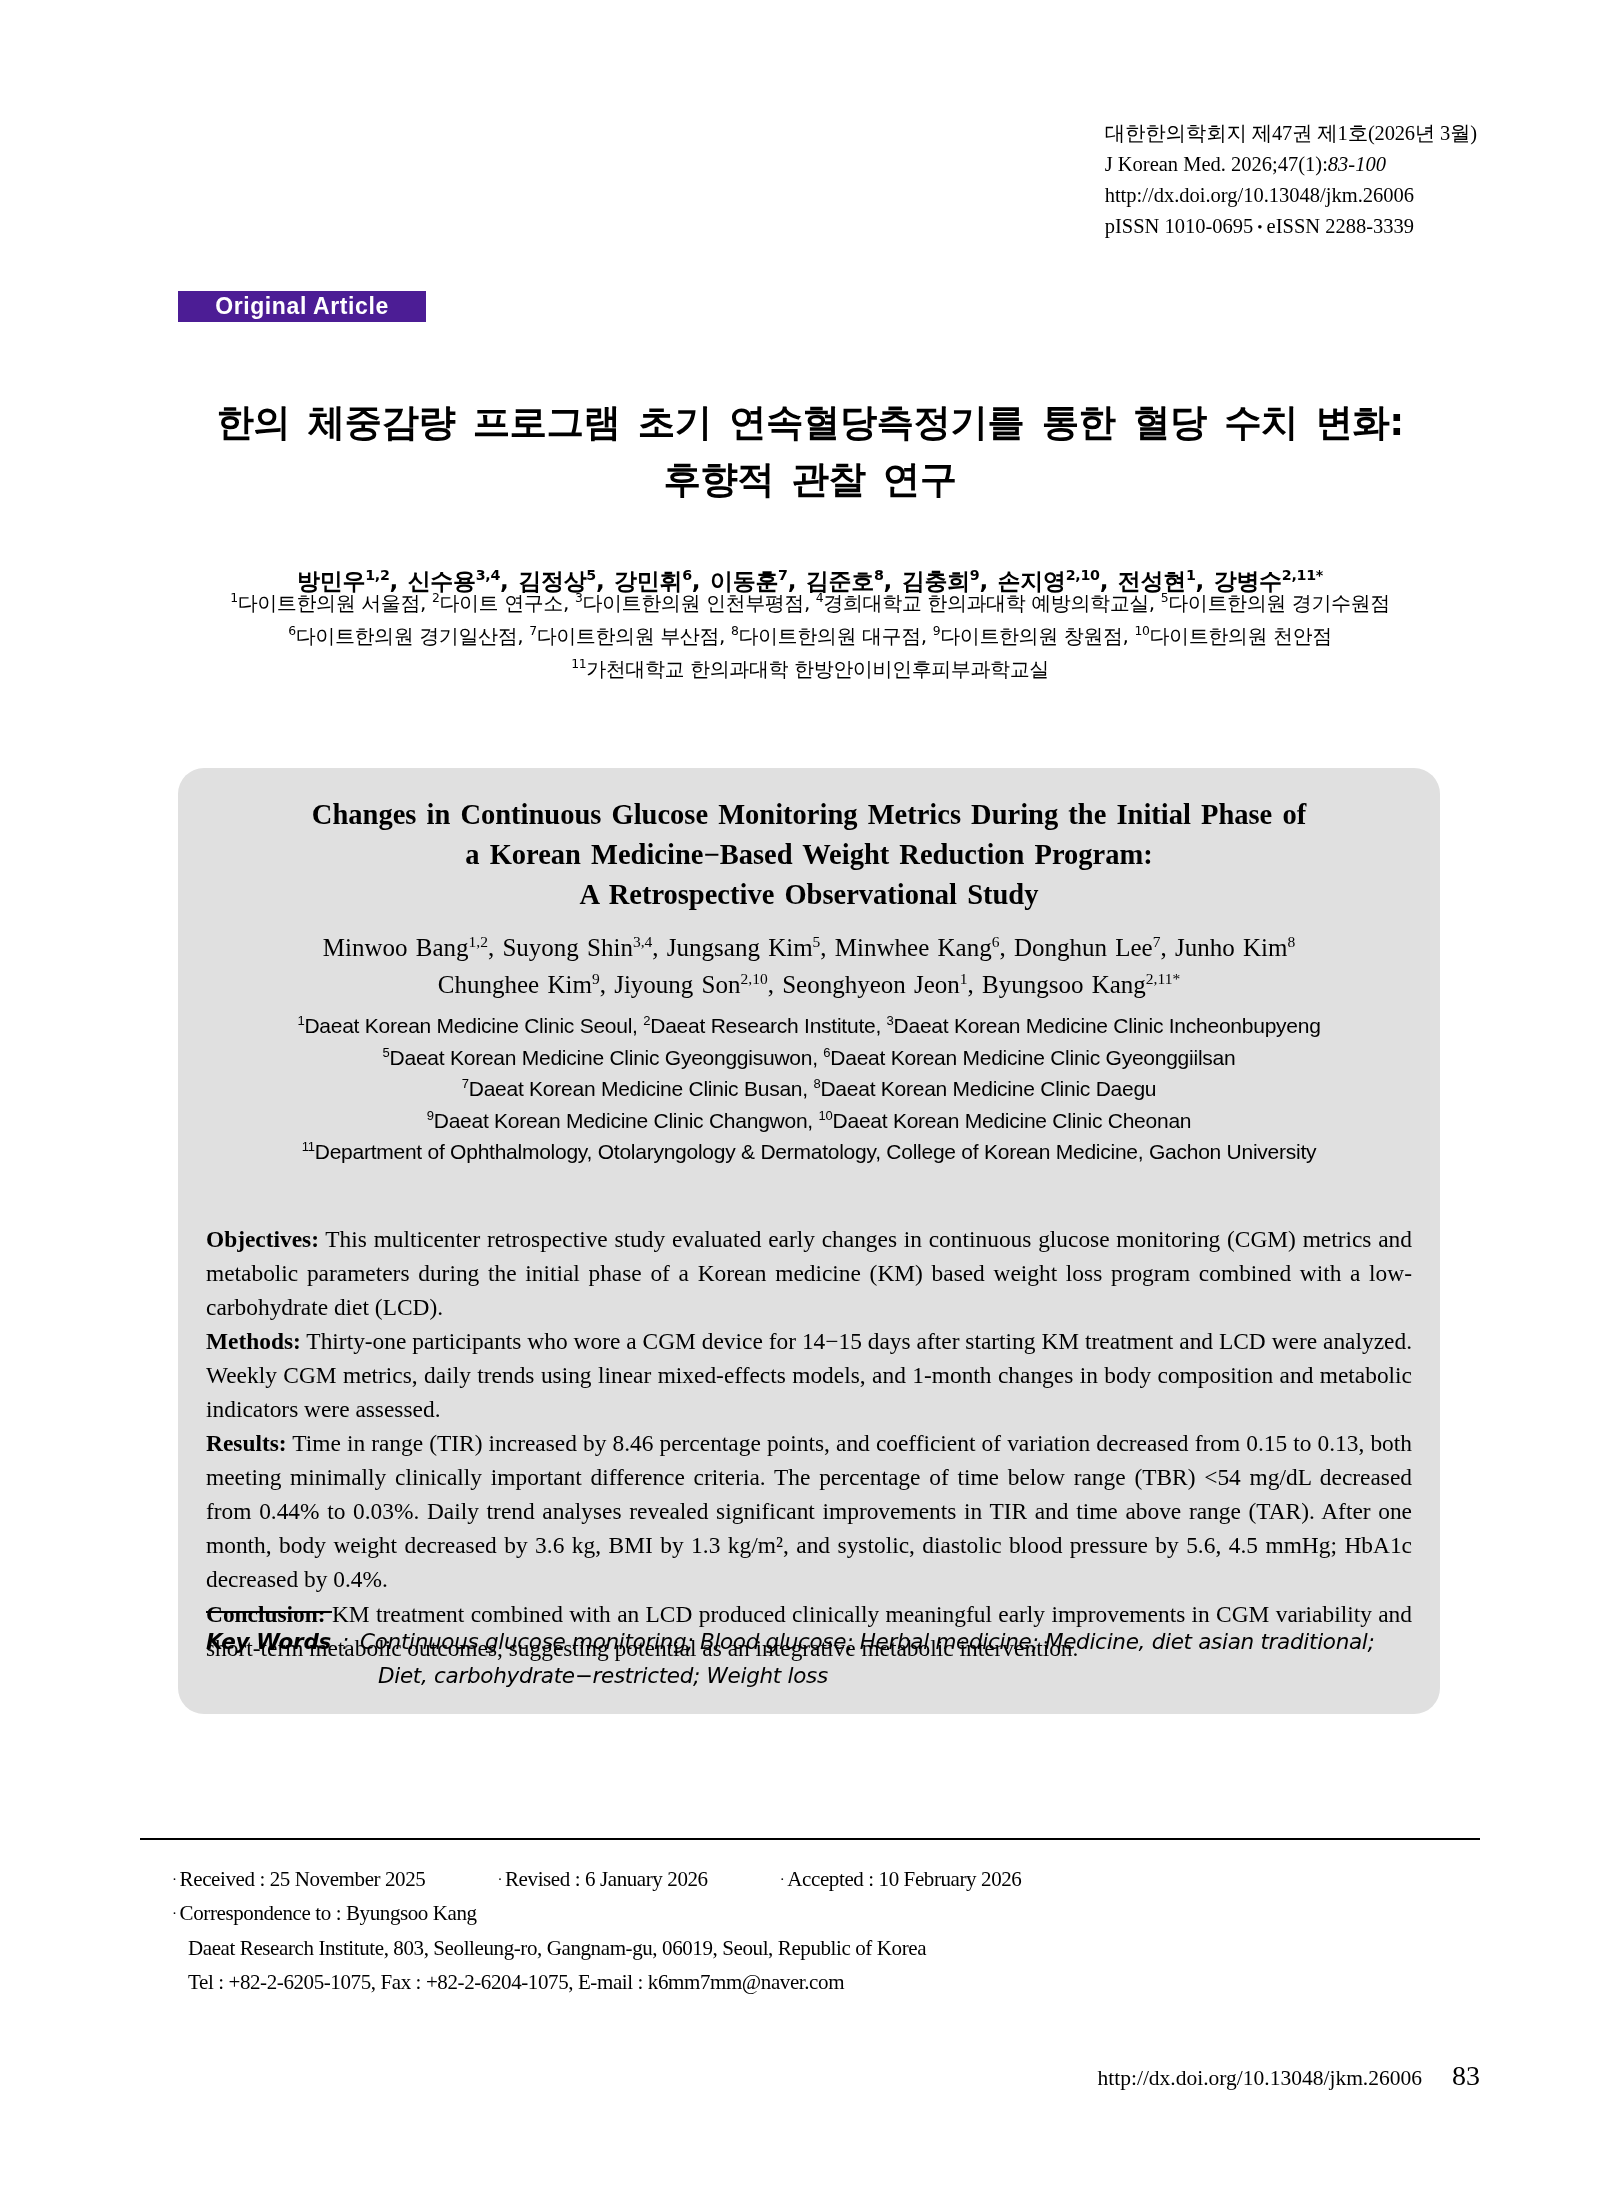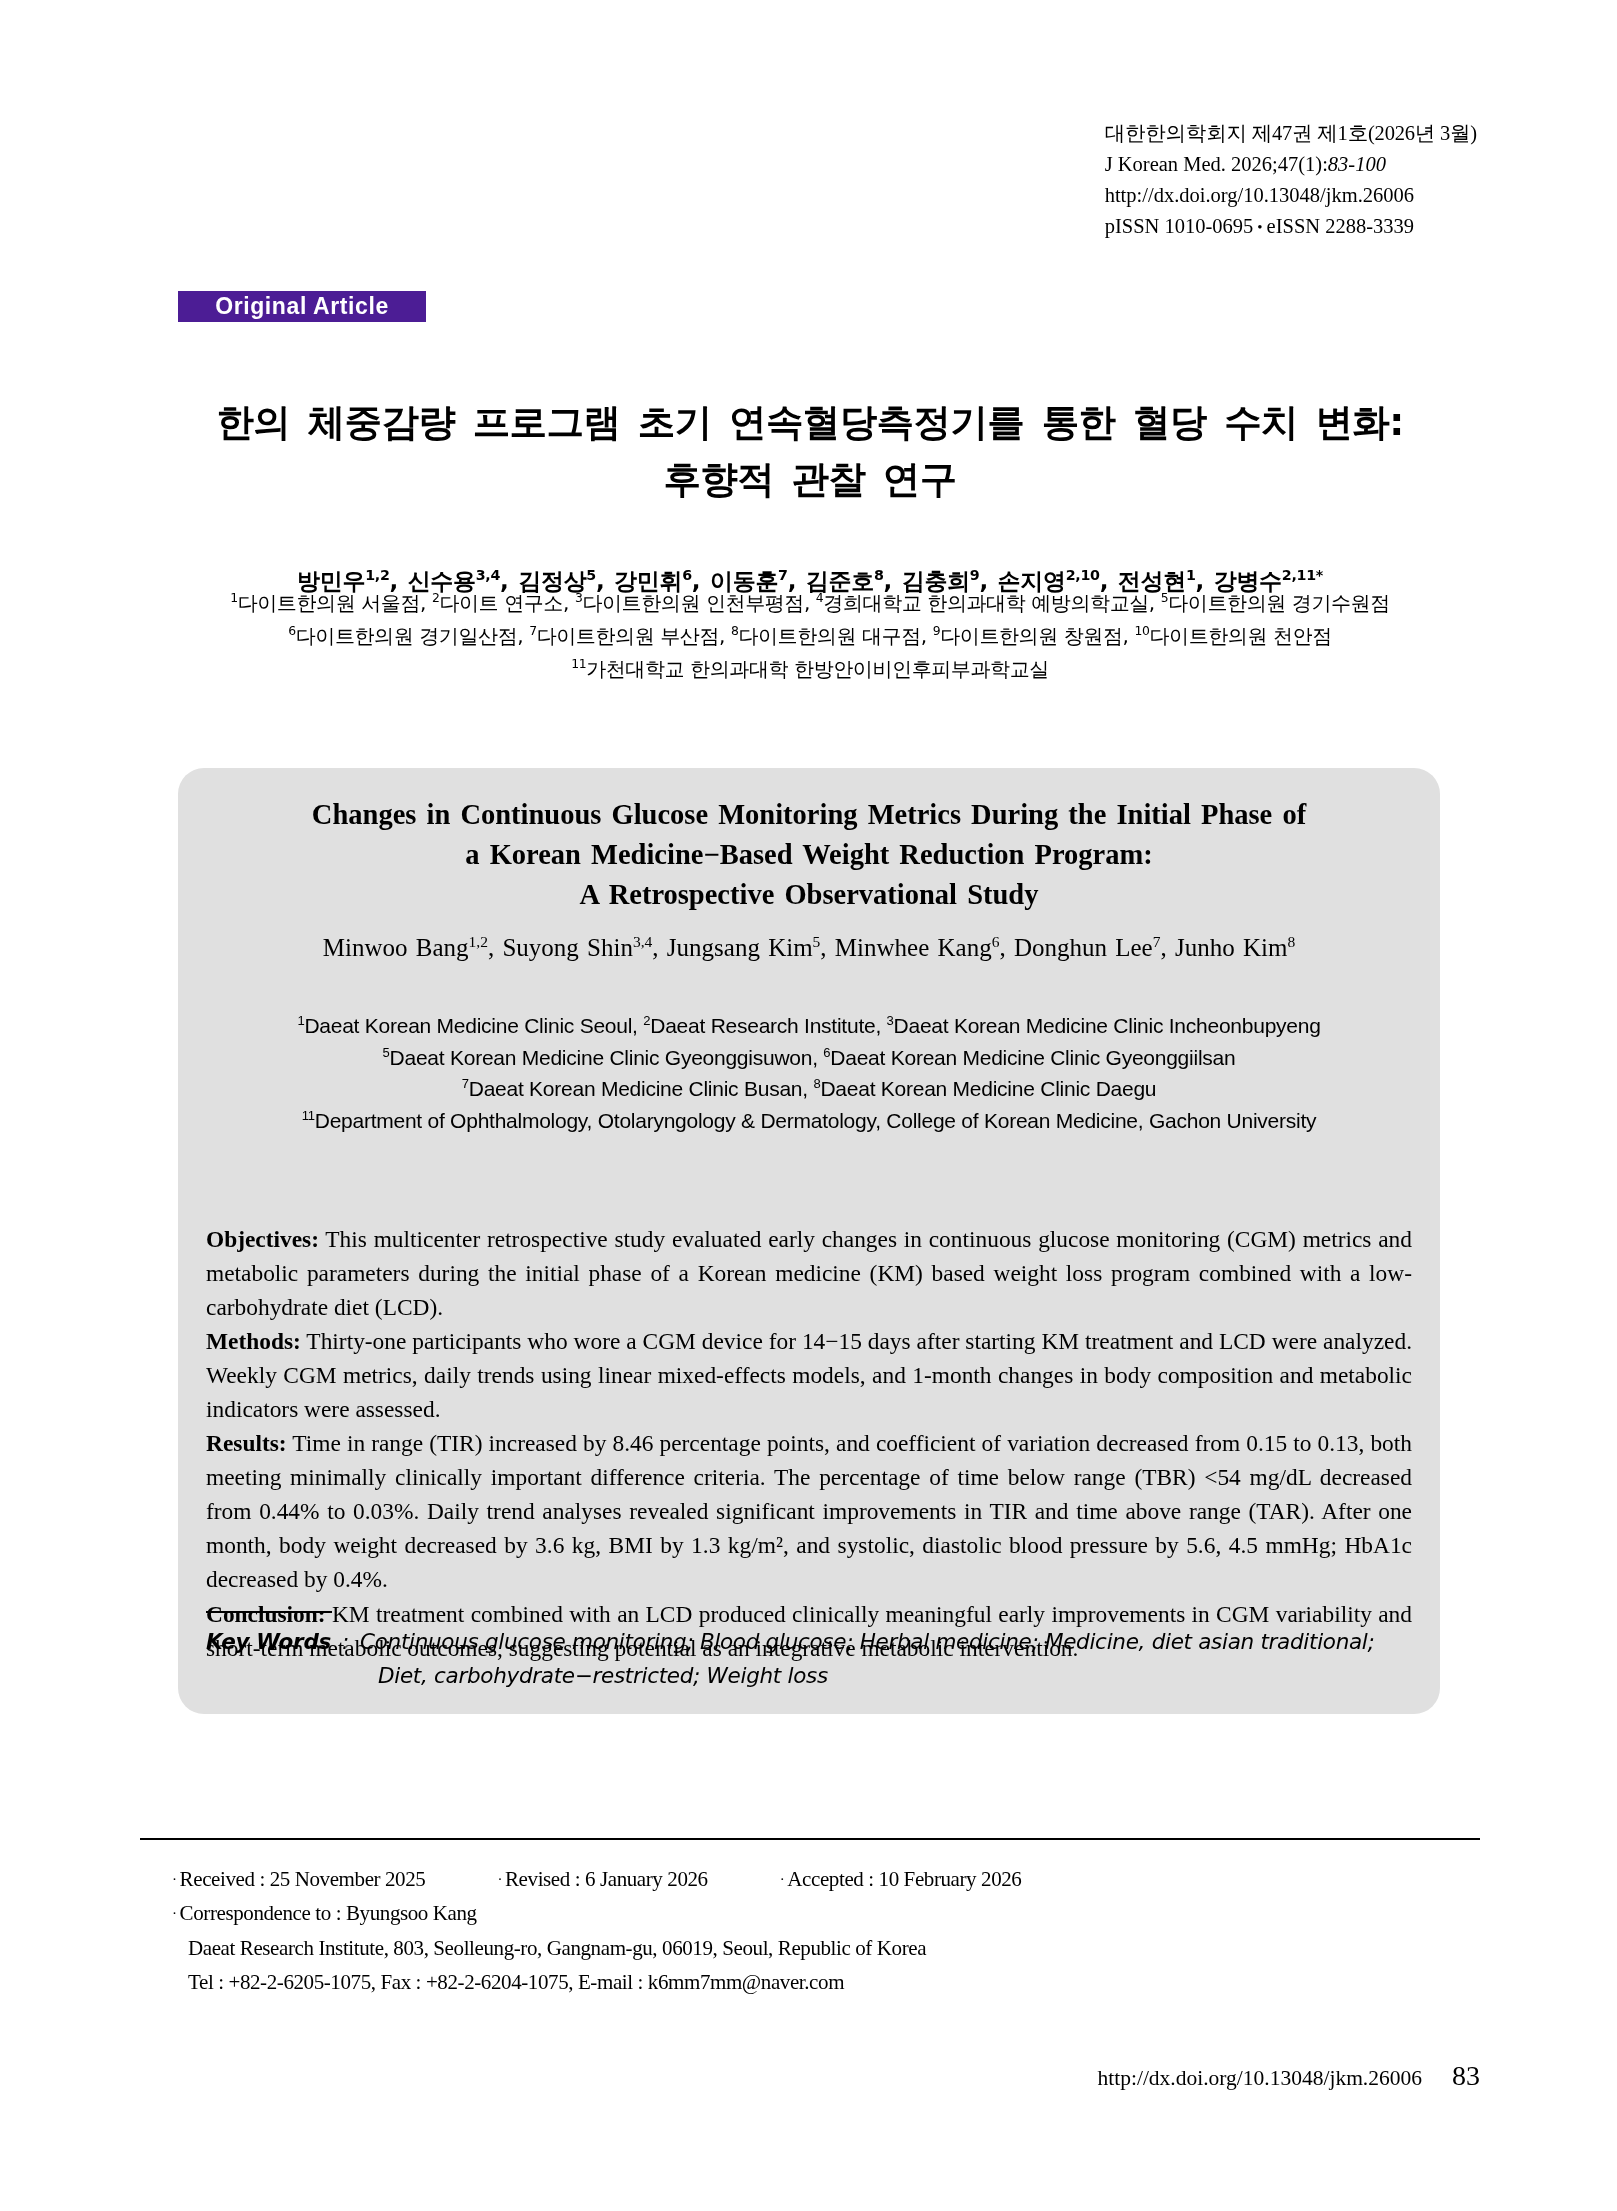--- a/index.html
+++ b/index.html
@@ -268,26 +268,28 @@
   <div class="abs-box"></div>
 
   <div class="en-title">
     <span class="tl">Changes in Continuous Glucose Monitoring Metrics During the Initial Phase of</span>
     <span class="tl">a Korean Medicine−Based Weight Reduction Program:</span>
     <span class="tl">A Retrospective Observational Study</span>
   </div>
 
   <div class="en-authors">
     <span class="al">Minwoo Bang<sup>1,2</sup>, Suyong Shin<sup>3,4</sup>, Jungsang Kim<sup>5</sup>, Minwhee Kang<sup>6</sup>, Donghun Lee<sup>7</sup>, Junho Kim<sup>8</sup></span>
+    <span class="al">Chunghee Kim<sup>9</sup>, Jiyoung Son<sup>2,10</sup>, Seonghyeon Jeon<sup>1</sup>, Byungsoo Kang<sup>2,11*</sup></span>
   </div>
 
   <div class="en-affil">
     <span class="al"><sup>1</sup>Daeat Korean Medicine Clinic Seoul, <sup>2</sup>Daeat Research Institute, <sup>3</sup>Daeat Korean Medicine Clinic Incheonbupyeng</span>
     <span class="al"><sup>5</sup>Daeat Korean Medicine Clinic Gyeonggisuwon, <sup>6</sup>Daeat Korean Medicine Clinic Gyeonggiilsan</span>
     <span class="al"><sup>7</sup>Daeat Korean Medicine Clinic Busan, <sup>8</sup>Daeat Korean Medicine Clinic Daegu</span>
+    <span class="al"><sup>9</sup>Daeat Korean Medicine Clinic Changwon, <sup>10</sup>Daeat Korean Medicine Clinic Cheonan</span>
     <span class="al"><sup>11</sup>Department of Ophthalmology, Otolaryngology &amp; Dermatology, College of Korean Medicine, Gachon University</span>
   </div>
 
   <div class="abs-body">
     <p><b>Objectives:</b><span> This multicenter retrospective study evaluated early changes in continuous glucose monitoring (CGM) metrics and metabolic parameters during the initial phase of a Korean medicine (KM) based weight loss program combined with a low-carbohydrate diet (LCD).</span></p>
     <p><b>Methods:</b><span> Thirty-one participants who wore a CGM device for 14−15 days after starting KM treatment and LCD were analyzed. Weekly CGM metrics, daily trends using linear mixed-effects models, and 1-month changes in body composition and metabolic indicators were assessed.</span></p>
     <p><b>Results:</b><span> Time in range (TIR) increased by 8.46 percentage points, and coefficient of variation decreased from 0.15 to 0.13, both meeting minimally clinically important difference criteria. The percentage of time below range (TBR) &lt;54 mg/dL decreased from 0.44% to 0.03%. Daily trend analyses revealed significant improvements in TIR and time above range (TAR). After one month, body weight decreased by 3.6 kg, BMI by 1.3 kg/m², and systolic, diastolic blood pressure by 5.6, 4.5 mmHg; HbA1c decreased by 0.4%.</span></p>
     <p><b>Conclusion:</b><span> KM treatment combined with an LCD produced clinically meaningful early improvements in CGM variability and short-term metabolic outcomes, suggesting potential as an integrative metabolic intervention.</span></p>
   </div>
 

